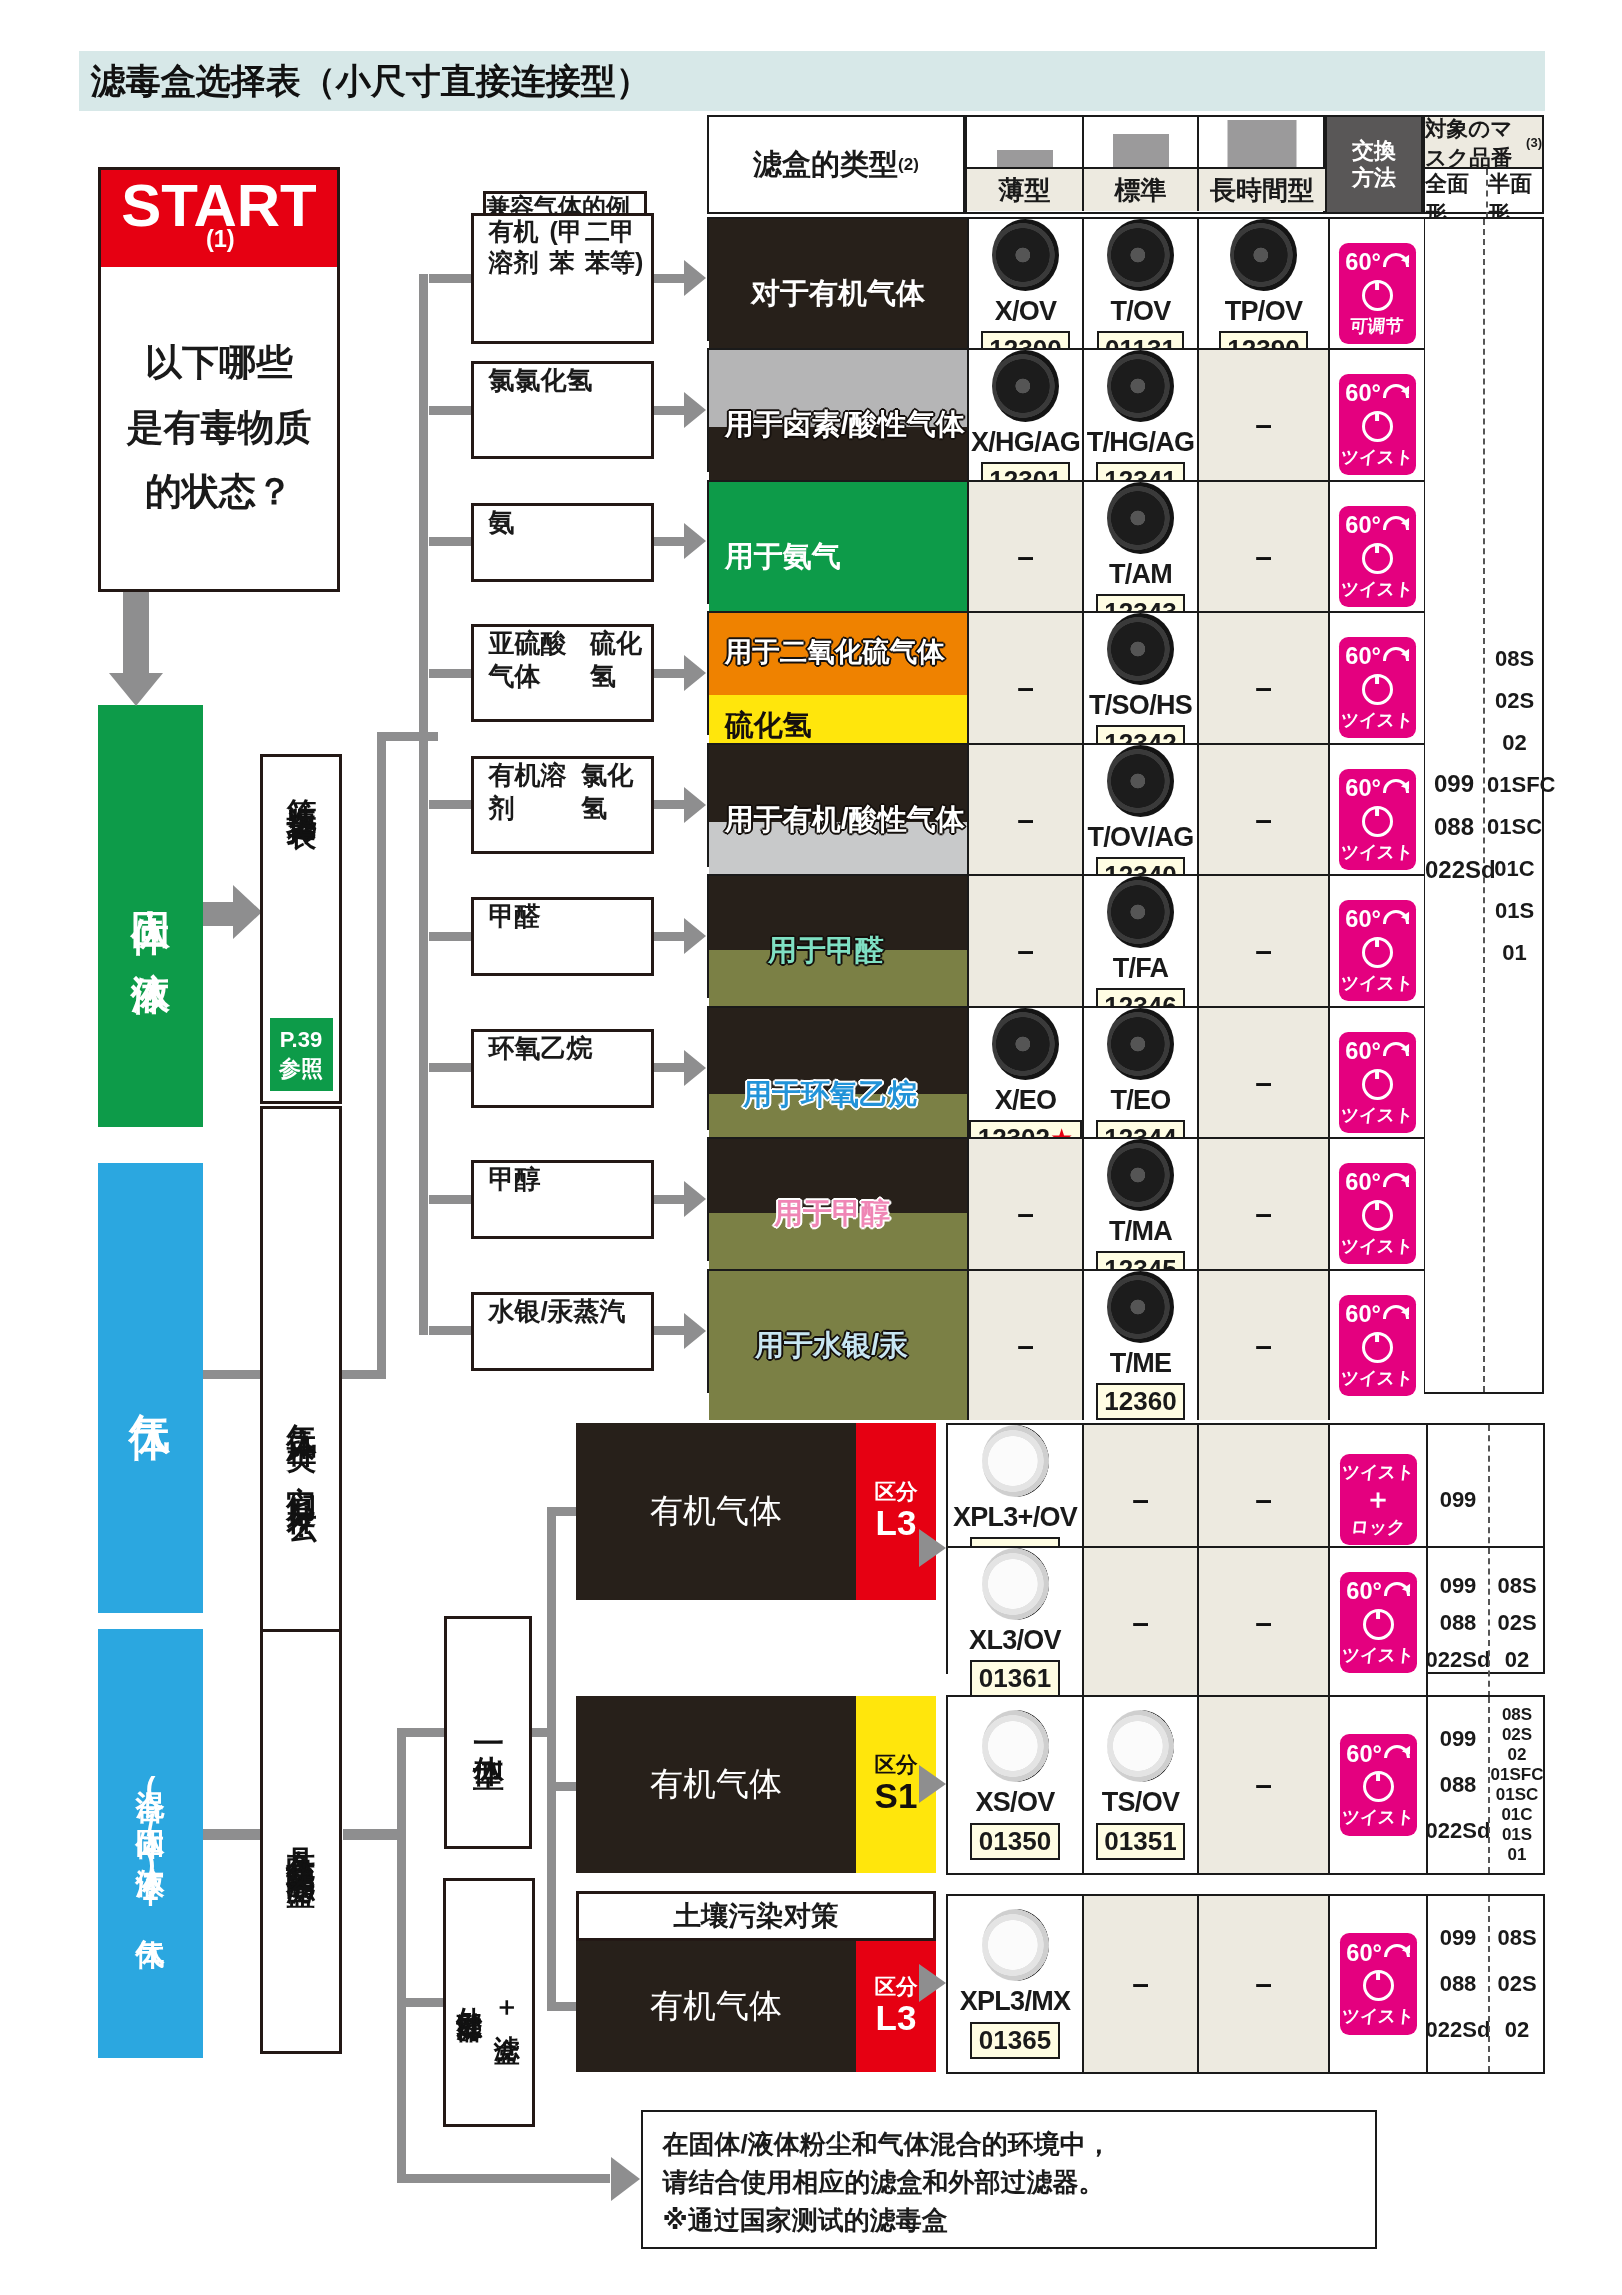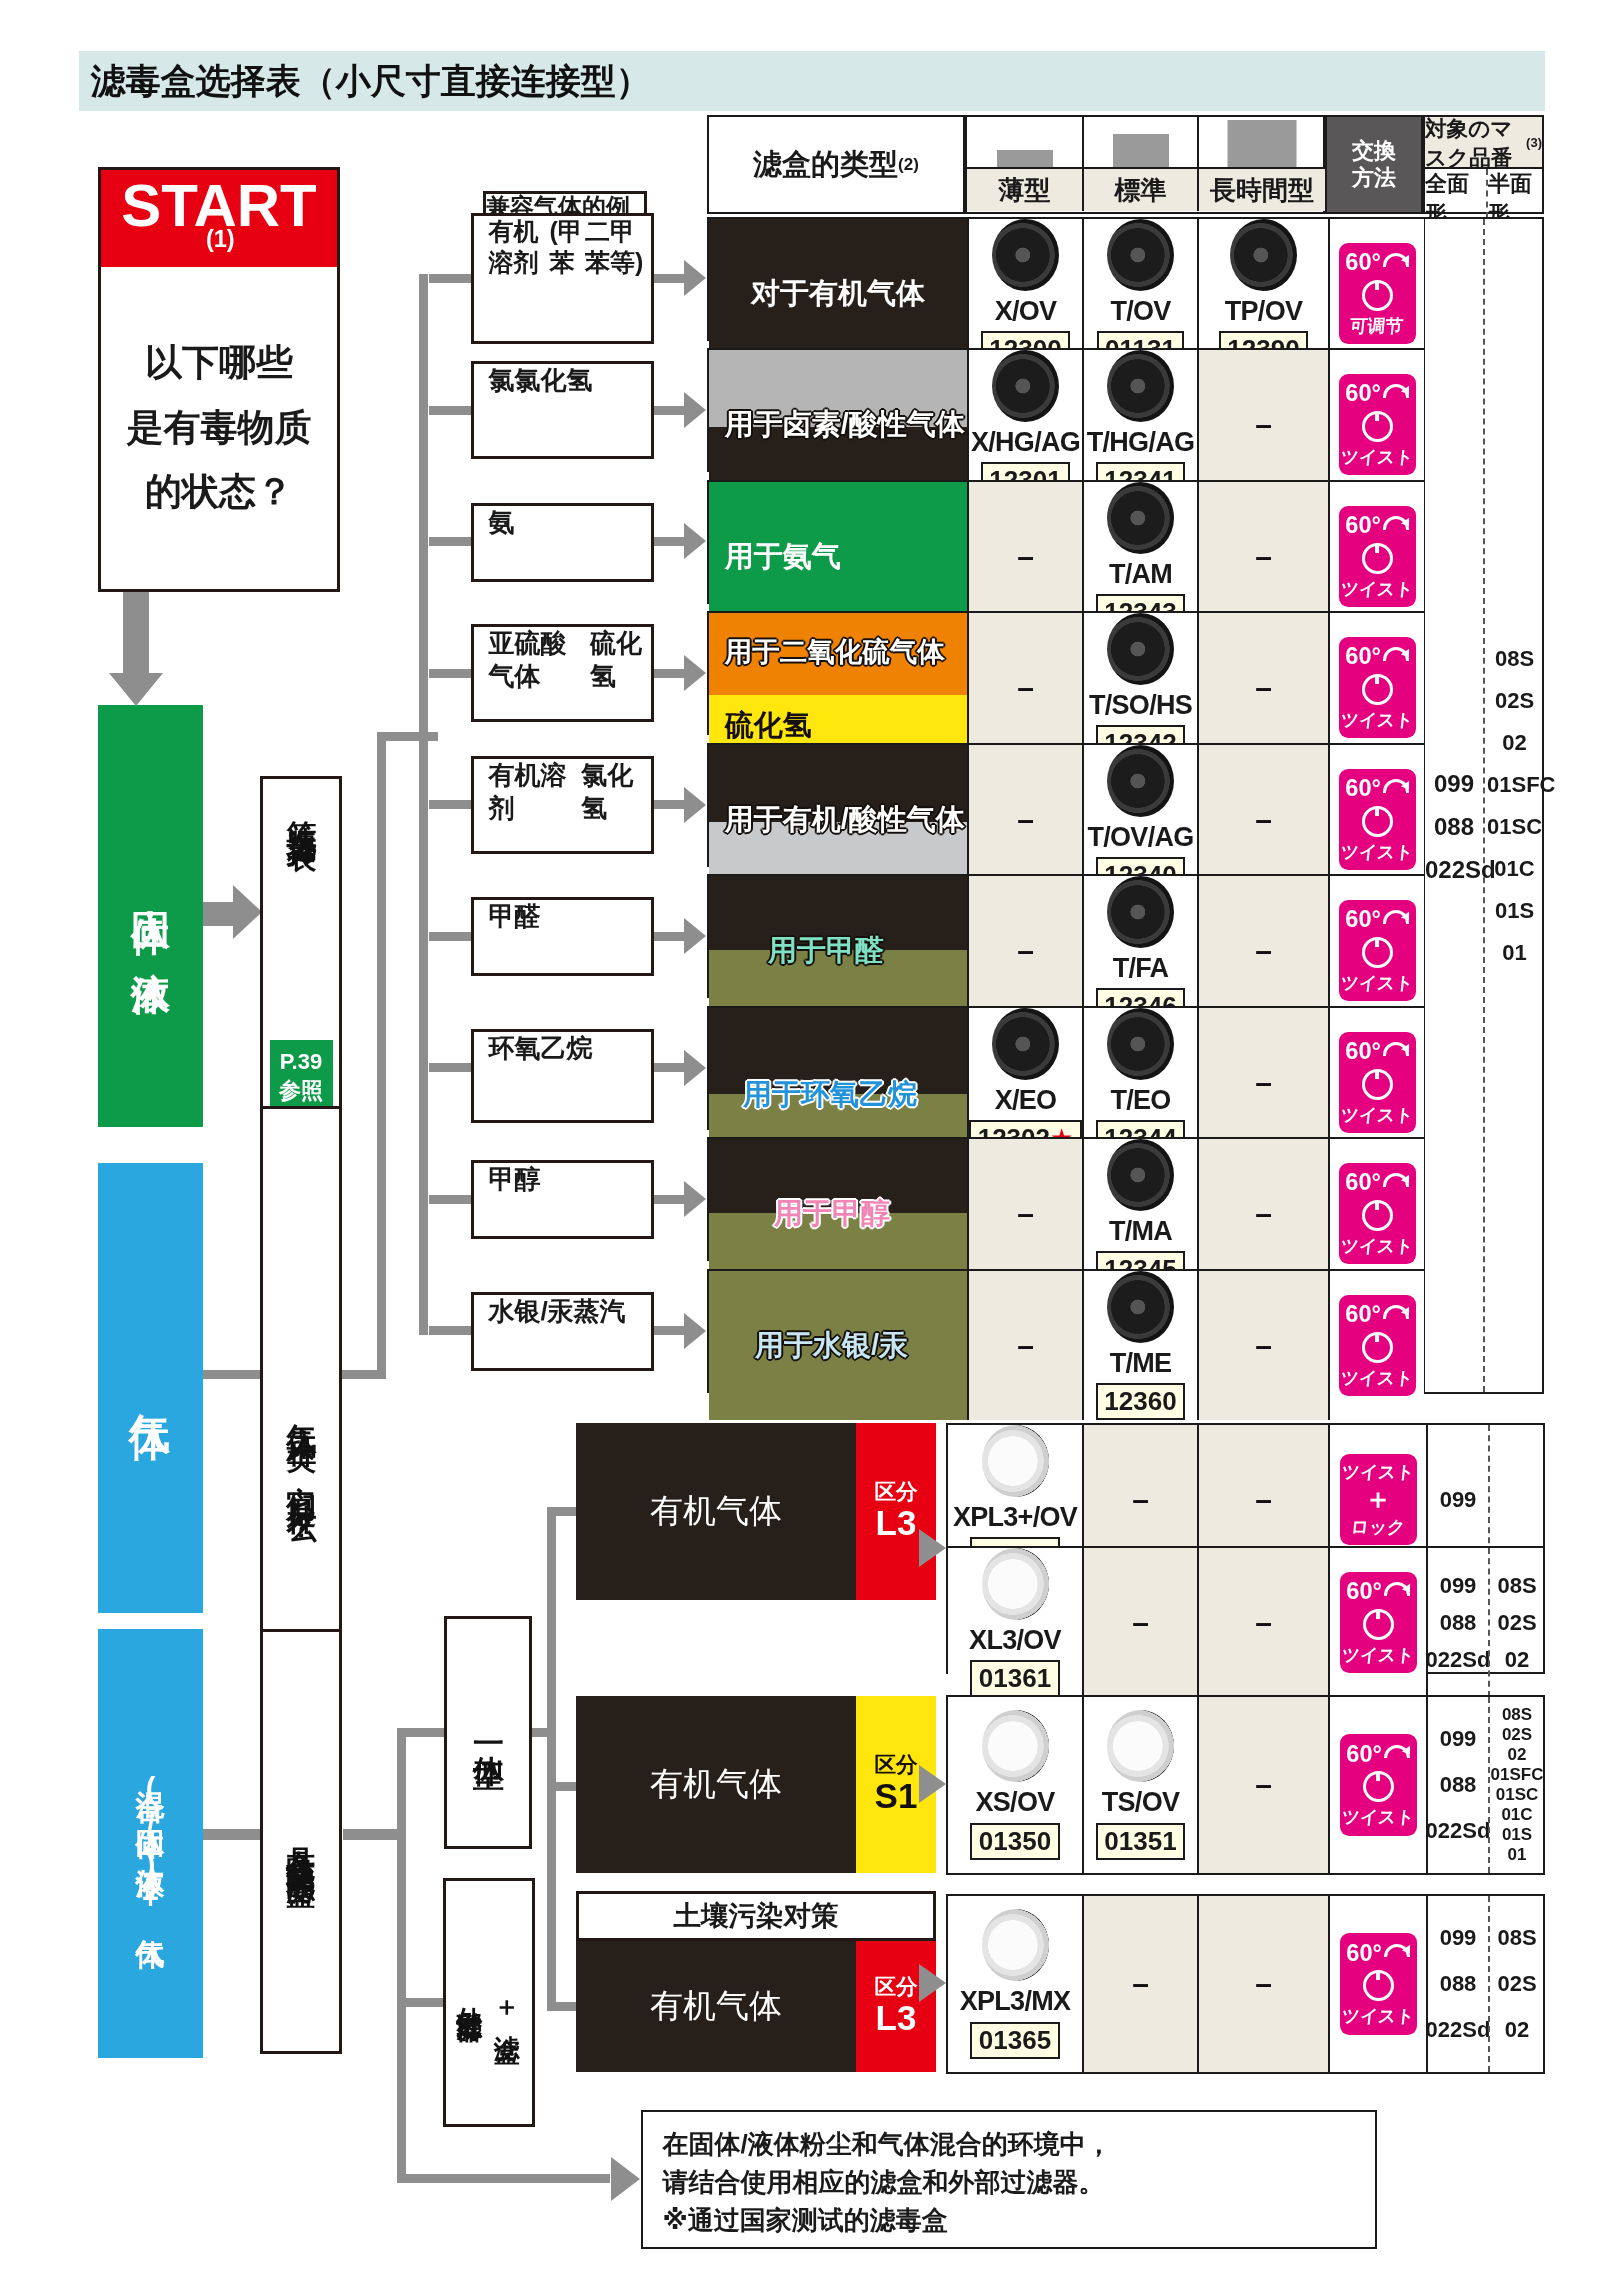--- a/index.html
+++ b/index.html
@@ -199,21 +199,21 @@
       <span>以下哪些</span>
       <span>是有毒物质</span>
       <span>的状态？</span>
     </div>
   </div>
 
   <div class="abs vbar bar-green" style="left:98px;top:705px;width:105px;height:422px;">
     <span style="font-size:39px;letter-spacing:5.2px;">固体·液体</span>
   </div>
 
-  <div class="abs vbox" style="left:260px;top:776px;width:82px;height:350px;justify-content:flex-start;padding-top:18.3px;">
+  <div class="abs vbox" style="left:260px;top:754px;width:82px;height:350px;justify-content:flex-start;padding-top:18.3px;">
     <span class="vtext" style="font-size:30px;letter-spacing:5.2px;">筛选选择表</span>
     <div class="sieveref" style="margin-top:auto;margin-bottom:10.5px;">
       <div>P.39</div>
       <div>参照</div>
     </div>
   </div>
 
   <div class="abs vbar bar-blue" style="left:98px;top:1163px;width:105px;height:450px;">
     <span style="font-size:41px;letter-spacing:7.9px;">气体</span>
   </div>
@@ -261,21 +261,21 @@
     <span>亚硫酸气体</span>
     <span>硫化氢</span>
   </div>
   <div class="abs exbox" style="top:756px;height:98px;">
     <span>有机溶剂</span>
     <span>氯化氢</span>
   </div>
   <div class="abs exbox" style="top:897px;height:79px;">
     <span>甲醛</span>
   </div>
-  <div class="abs exbox" style="top:1029px;height:94px;">
+  <div class="abs exbox" style="top:1029px;height:79px;">
     <span>环氧乙烷</span>
   </div>
   <div class="abs exbox" style="top:1160px;height:79px;">
     <span>甲醇</span>
   </div>
   <div class="abs exbox" style="top:1292px;height:79px;">
     <span>水银/汞蒸汽</span>
   </div>
 
   <div class="abs hcell htype">

